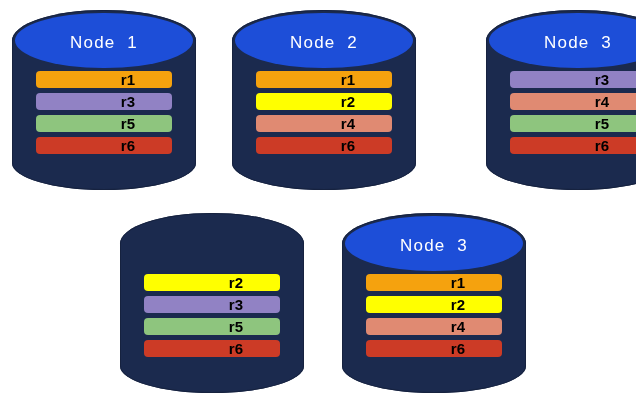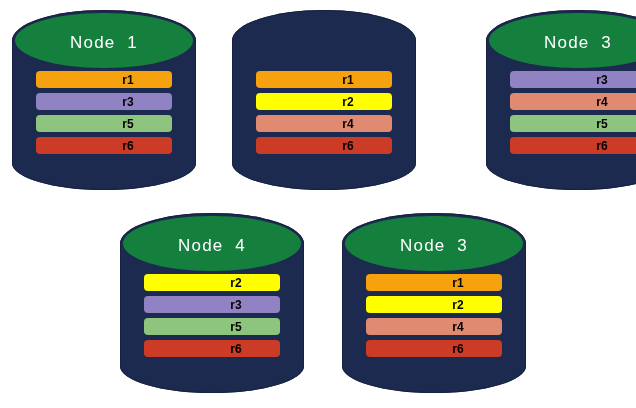--- a/index.html
+++ b/index.html
@@ -29,21 +29,21 @@
     background: #1B2A4E;
     border-radius: 50% / 17% 17% 15% 15%;
     box-shadow: inset 0 0 0 1px #16223f;
   }
   .cyl-top {
     position: absolute;
     left: 1.5%;
     top: 1.5%;
     width: 97%;
     height: 31%;
-    background: #15803d;
+    background: #1d4ed8;
     border-radius: 50%;
     box-sizing: border-box;
     text-align: center;
   }
   .cyl-top-label {
     position: absolute;
     left: 0;
     top: 0;
     width: 100%;
     height: 100%;
@@ -69,21 +69,21 @@
     flex-direction: column;
     gap: 5px;
   }
   .replica-bar {
     height: 17px;
     border-radius: 4px;
     display: flex;
     align-items: center;
     justify-content: center;
     color: #000000;
-    font-size: 12px;
+    font-size: 15px;
     font-weight: bold;
     letter-spacing: 0.2px;
     box-sizing: border-box;
     padding-left: 48px;
   }
 </style>
 </head>
 <body>
 
 <div id="canvas">
@@ -96,20 +96,23 @@
     <div class="replica-stack">
       <div class="replica-bar" style="background:#F5A20E">r1</div>
       <div class="replica-bar" style="background:#9182C4">r3</div>
       <div class="replica-bar" style="background:#8EC57E">r5</div>
       <div class="replica-bar" style="background:#CC3B26">r6</div>
     </div>
   </div>
 
   <div class="node" style="left:232px; top:10px; width:184px; height:180px;">
     <div class="cyl-body"></div>
+    <div class="cyl-top">
+      <div class="cyl-top-label">Node  2</div>
+    </div>
     <div class="replica-stack">
       <div class="replica-bar" style="background:#F5A20E">r1</div>
       <div class="replica-bar" style="background:#FFFF00">r2</div>
       <div class="replica-bar" style="background:#E08A72">r4</div>
       <div class="replica-bar" style="background:#CC3B26">r6</div>
     </div>
   </div>
 
   <div class="node" style="left:450px; top:10px; width:184px; height:180px;margin-left:36px;">
     <div class="cyl-body"></div>
@@ -119,23 +122,20 @@
     <div class="replica-stack">
       <div class="replica-bar" style="background:#9182C4">r3</div>
       <div class="replica-bar" style="background:#E08A72">r4</div>
       <div class="replica-bar" style="background:#8EC57E">r5</div>
       <div class="replica-bar" style="background:#CC3B26">r6</div>
     </div>
   </div>
 
   <div class="node" style="left:120px; top:213px; width:184px; height:180px;">
     <div class="cyl-body"></div>
-    <div class="cyl-top">
-      <div class="cyl-top-label">Node  4</div>
-    </div>
     <div class="replica-stack">
       <div class="replica-bar" style="background:#FFFF00">r2</div>
       <div class="replica-bar" style="background:#9182C4">r3</div>
       <div class="replica-bar" style="background:#8EC57E">r5</div>
       <div class="replica-bar" style="background:#CC3B26">r6</div>
     </div>
   </div>
 
   <div class="node" style="left:342px; top:213px; width:184px; height:180px;">
     <div class="cyl-body"></div>

